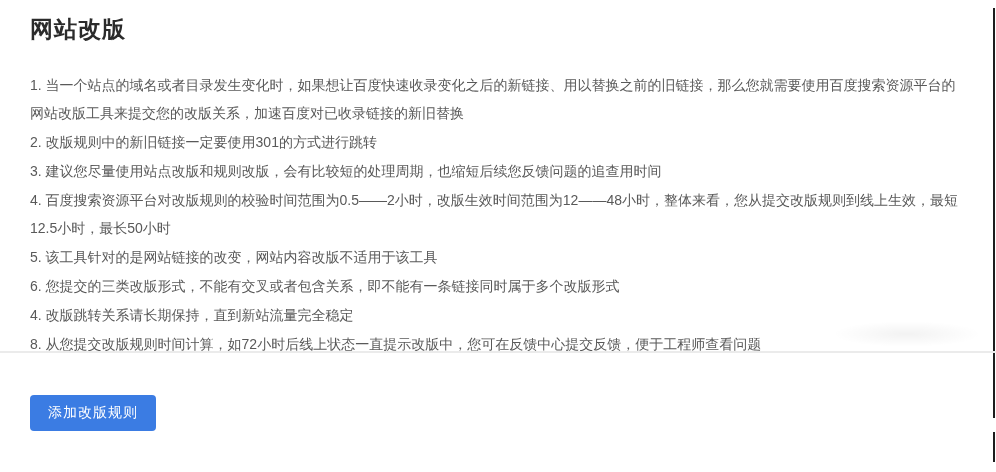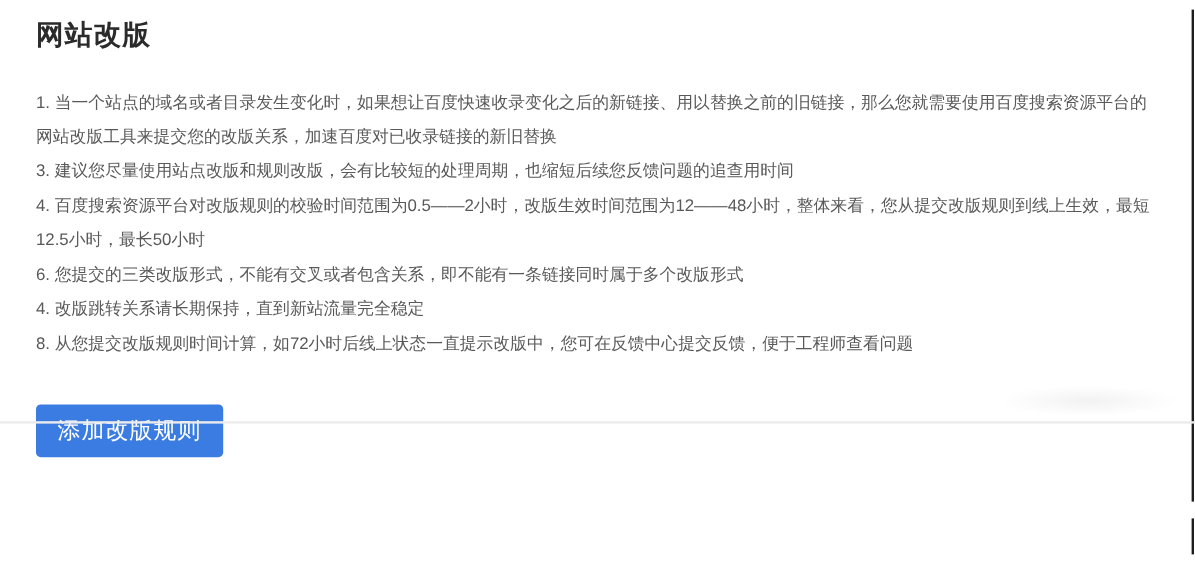--- a/index.html
+++ b/index.html
@@ -36,21 +36,21 @@
     color: #595959;
     line-height: 28px;
     margin: 0 0 1px 0;
   }
   .add-button {
     display: inline-block;
     margin: 36px 0 0 0;
     padding: 9px 18px;
     background: var(--accent, #3b7ce3);
     color: #ffffff;
-    font-size: 19px;
+    font-size: 14px;
     font-family: inherit;
     border: none;
     border-radius: 4px;
     cursor: pointer;
     letter-spacing: 1px;
   }
   
   .edge-artifact {
     position: absolute;
     right: 1px;
@@ -80,22 +80,24 @@
 </head>
 <body>
 
 <div class="page">
   <div class="content">
     <h1 class="page-title">网站改版</h1>
 
 
     <div class="instructions">
       <p>1. 当一个站点的域名或者目录发生变化时，如果想让百度快速收录变化之后的新链接、用以替换之前的旧链接，那么您就需要使用百度搜索资源平台的网站改版工具来提交您的改版关系，加速百度对已收录链接的新旧替换</p>
+      <p>2. 改版规则中的新旧链接一定要使用301的方式进行跳转</p>
       <p>3. 建议您尽量使用站点改版和规则改版，会有比较短的处理周期，也缩短后续您反馈问题的追查用时间</p>
       <p>4. 百度搜索资源平台对改版规则的校验时间范围为0.5——2小时，改版生效时间范围为12——48小时，整体来看，您从提交改版规则到线上生效，最短12.5小时，最长50小时</p>
+      <p>5. 该工具针对的是网站链接的改变，网站内容改版不适用于该工具</p>
       <p>6. 您提交的三类改版形式，不能有交叉或者包含关系，即不能有一条链接同时属于多个改版形式</p>
       <p>4. 改版跳转关系请长期保持，直到新站流量完全稳定</p>
       <p>8. 从您提交改版规则时间计算，如72小时后线上状态一直提示改版中，您可在反馈中心提交反馈，便于工程师查看问题</p>
     </div>
 
     <button class="add-button">添加改版规则</button>
   </div>
 
   <div class="edge-artifact seg-top"></div>
   <div class="edge-artifact seg-bottom"></div>

